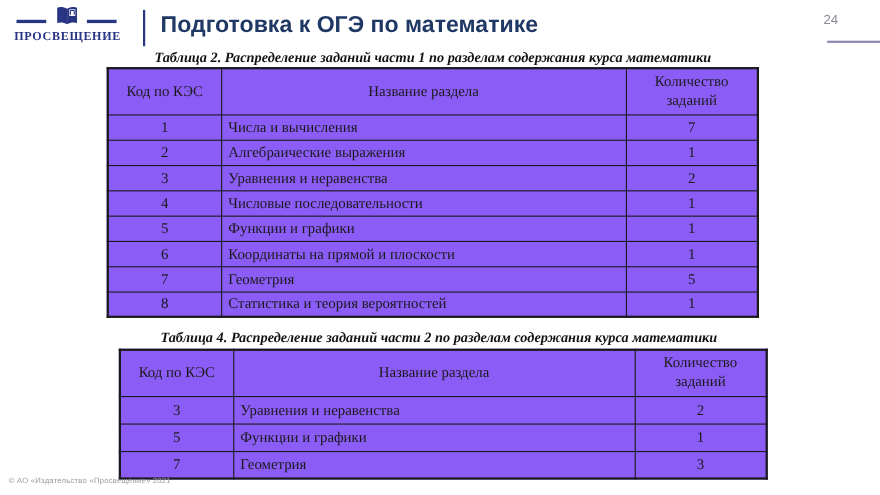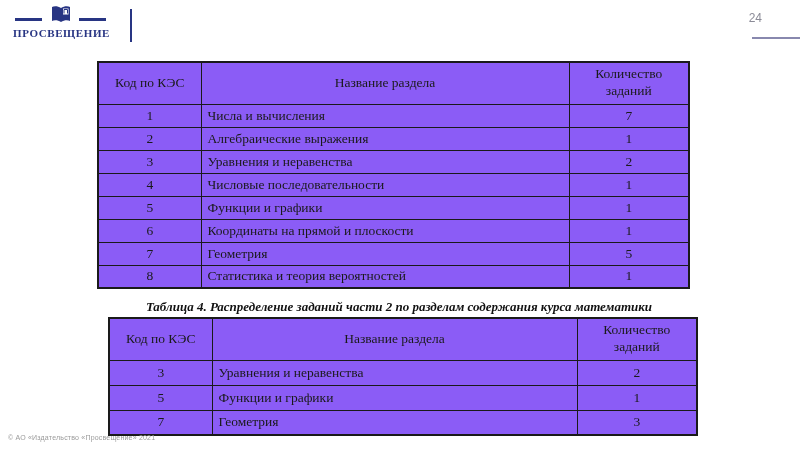--- a/index.html
+++ b/index.html
@@ -76,24 +76,26 @@
           <path d="M14 4.5 h3.5 M14 4.5 v4 M17.5 4.5 v4" stroke="#283583" stroke-width="1" fill="none"></path>
         </svg>
       </span>
       <div class="logo-line r"></div>
     </div>
     <span class="logo-text">ПРОСВЕЩЕНИЕ</span>
   </div>
 
   <div class="v-divider"></div>
 
+  <div class="page-title">Подготовка к ОГЭ по математике</div>
 
   <div class="page-num">24</div>
   <div class="top-line"></div>
 
+  <div class="caption caption-1">Таблица 2. Распределение заданий части 1 по разделам содержания курса математики</div>
 
   <table class="grid t1">
     <thead>
       <tr>
         <th class="col-code">Код по КЭС</th>
         <th>Название раздела</th>
         <th class="col-count">Количество заданий</th>
       </tr>
     </thead>
     <tbody>

